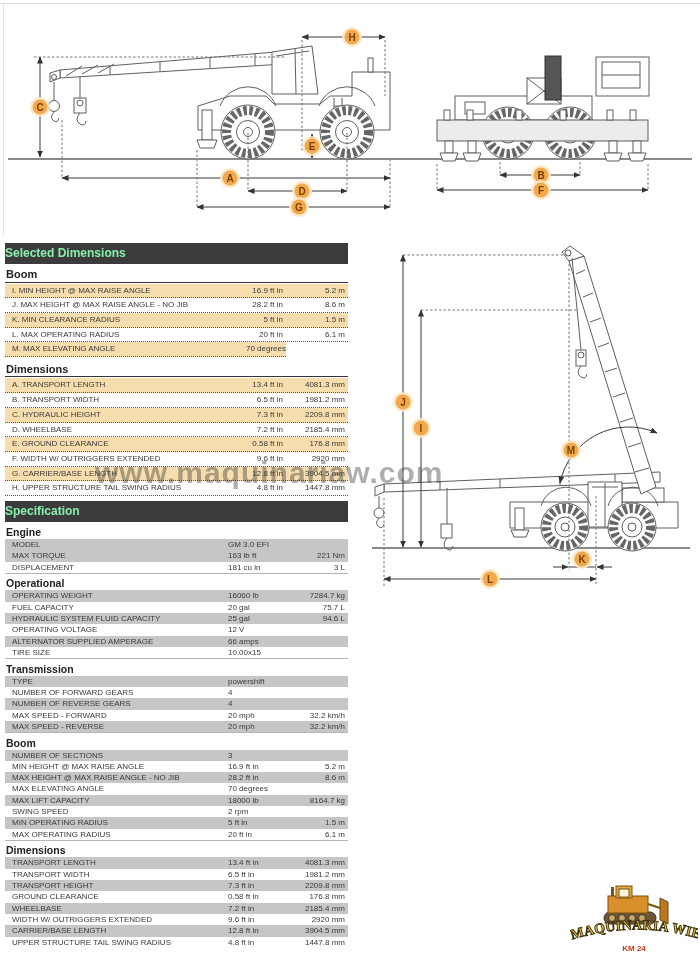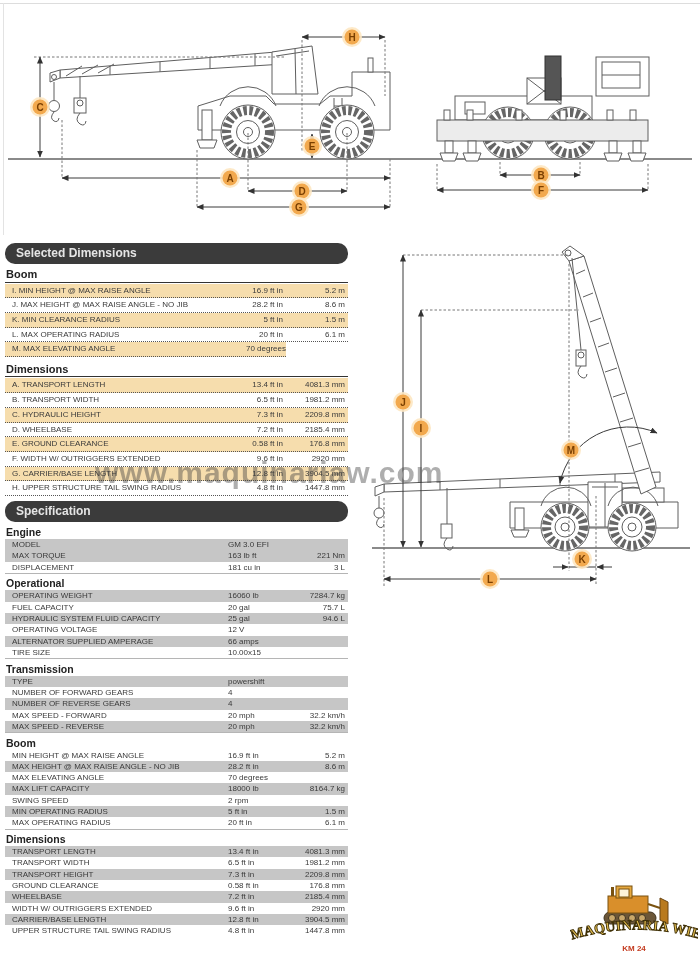--- a/index.html
+++ b/index.html
@@ -4,22 +4,22 @@
 <style>
   html,body{margin:0;padding:0;background:#fff;}
   .page{position:relative;width:700px;height:954px;background:#fff;overflow:hidden;
         font-family:"Liberation Sans",sans-serif;color:#3a3a3a;}
   .topline{position:absolute;top:3px;left:0;width:700px;border-top:1px solid #ddd;}
   .leftline{position:absolute;top:3px;left:3px;height:232px;border-left:1px solid #e3e3e3;}
   .draw{position:absolute;}
   #top-drawing{left:0;top:0;}
   #side-drawing{left:360px;top:240px;}
   .left-col{position:absolute;left:5px;top:243px;width:343px;}
-  .bar{height:21px;line-height:21px;background:#3b3b3b;color:#e5e5e5;font-size:12px;
-       font-weight:bold;padding-left:11px;box-sizing:border-box;border-radius:10px;}
+  .bar{height:21px;line-height:21px;background:#3b3b3b;color:#86efac;font-size:12px;
+       font-weight:bold;box-sizing:border-box;}
   .spec-bar{margin-top:5px;}
   
   #selected-table{margin-top:4px;}
   .sd-section + .sd-section{margin-top:6px;}
   .sd-section-header{font-size:11px;font-weight:bold;color:#222;height:14.5px;line-height:13px;
        border-bottom:1.5px solid #333;margin-bottom:1px;padding-left:1px;box-sizing:border-box;}
   .sd-row{display:flex;height:14.7px;line-height:13.5px;font-size:8px;
        border-bottom:1px dotted #555;box-sizing:border-box;}
   .sd-row.hl{background:#f6ddad;}
   .sd-row.short{margin-right:62px;}
@@ -486,20 +486,25 @@
             <span class="sp-met">32.2 km/h</span>
           </div>
           <div class="sp-row hl">
             <span class="sp-label">MAX SPEED - REVERSE</span>
             <span class="sp-val">20 mph</span>
             <span class="sp-met">32.2 km/h</span>
           </div>
         </div>
         <div class="sp-section">
           <div class="sp-section-header">Boom</div>
+          <div class="sp-row hl">
+            <span class="sp-label">NUMBER OF SECTIONS</span>
+            <span class="sp-val">3</span>
+            <span class="sp-met"></span>
+          </div>
           <div class="sp-row">
             <span class="sp-label">MIN HEIGHT @ MAX RAISE ANGLE</span>
             <span class="sp-val">16.9 ft in</span>
             <span class="sp-met">5.2 m</span>
           </div>
           <div class="sp-row hl">
             <span class="sp-label">MAX HEIGHT @ MAX RAISE ANGLE - NO JIB</span>
             <span class="sp-val">28.2 ft in</span>
             <span class="sp-met">8.6 m</span>
           </div>

